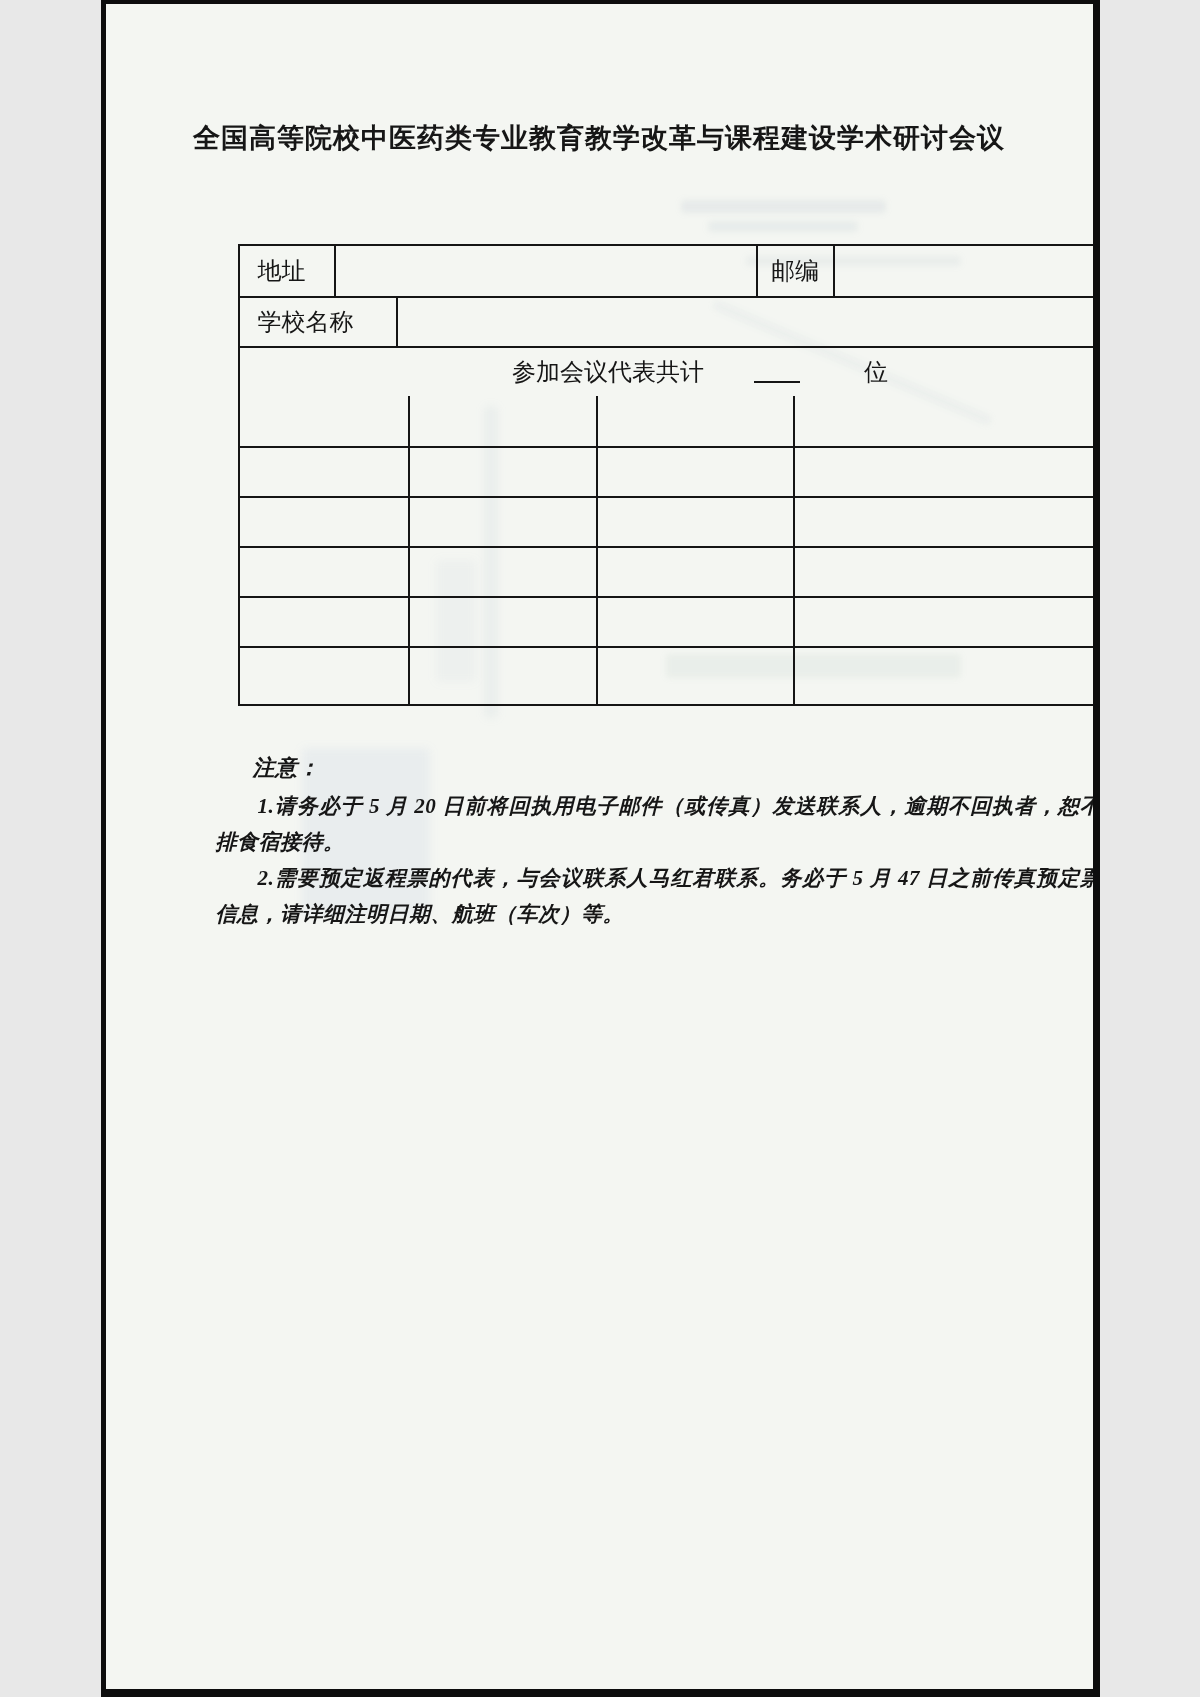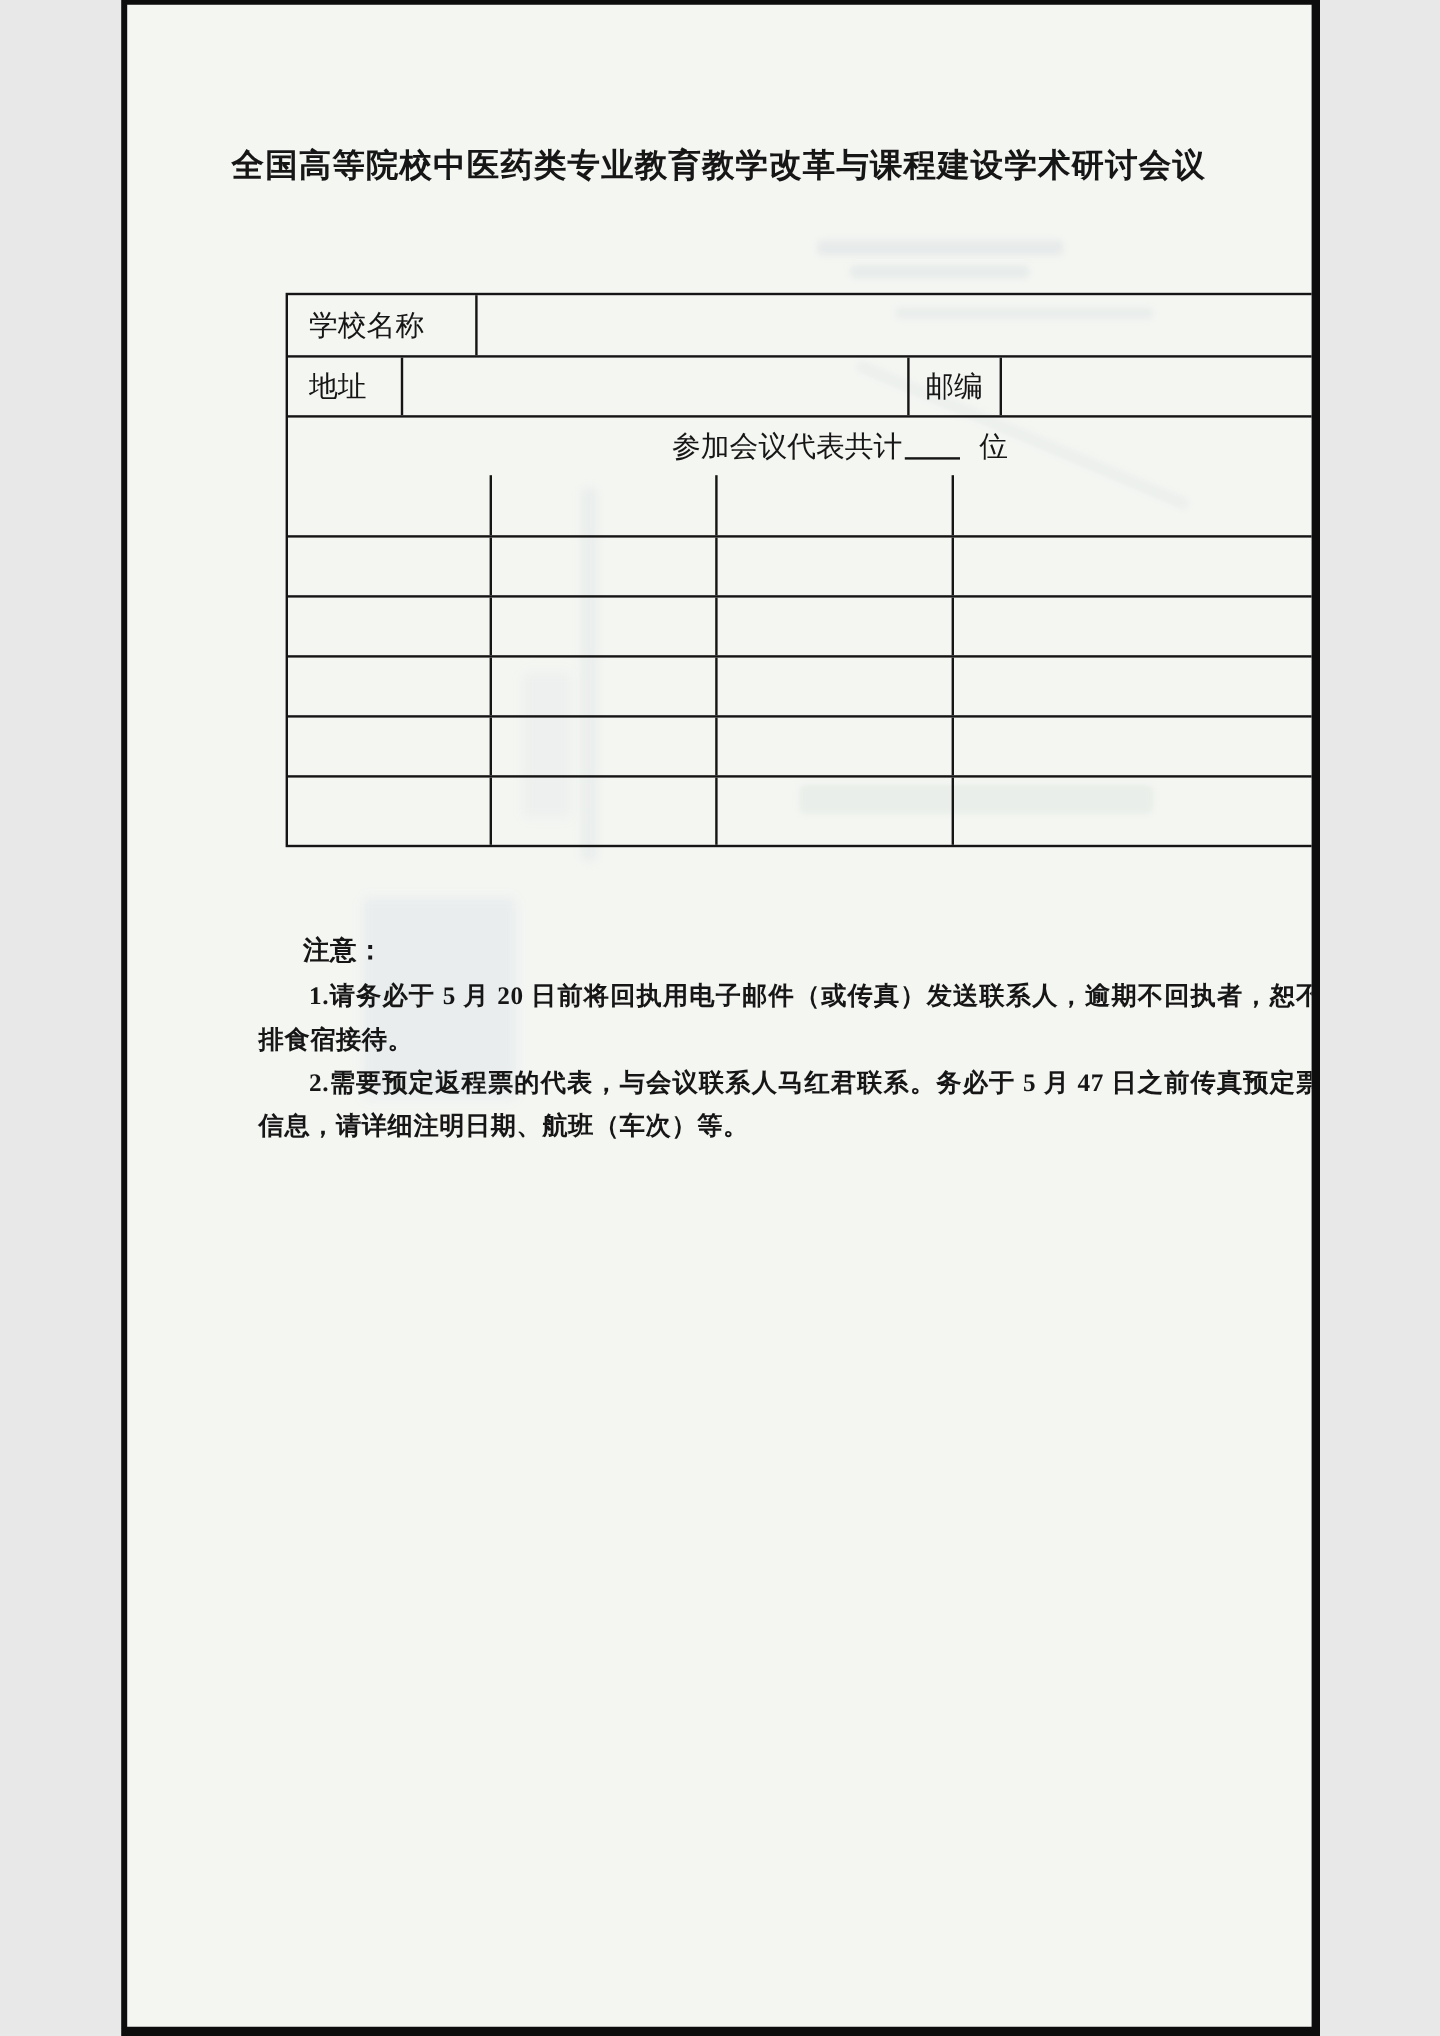--- a/index.html
+++ b/index.html
@@ -62,32 +62,33 @@
   .lbl{padding-left:18px;}
   .ctr{justify-content:center;}
   .fill{flex:1 1 auto;}
   .w-school{width:156px;}
   .w-addr{width:94px;}
   .w-addrval{width:422px;}
   .w-postal{width:77px;justify-content:center;padding-left:0;}
   .w-c1{width:168px;}
   .w-c2{width:188px;}
   .w-c3{width:197px;}
-  .countline{width:100%;justify-content:center;font-size:24px;}
+  .countline{width:100%;justify-content:center;font-size:24px;gap:48px;}
   .blank{
     display:inline-block;width:46px;height:20px;
     border-bottom:2px solid var(--line);
     margin:0 16px 0 2px;vertical-align:-4px;
   }
 
   
   .notes{
-    position:absolute;left:110px;top:768px;width:908px;
+    position:absolute;left:110px;top:744px;width:908px;
     font-size:21px;line-height:36px;font-weight:bold;
     letter-spacing:.5px;
+    font-style:italic;
   }
   .notes .nhead{font-size:22px;line-height:40px;text-indent:37px;}
   .notes p{margin:0;text-indent:42px;text-align:justify;}
 
   .pagenum{
     position:absolute;left:1070px;top:1568px;
     font-size:18px;font-weight:normal;
   }
 </style>
 </head>
@@ -102,28 +103,28 @@
   <div class="ghost g5"></div>
   <div class="ghost g6"></div>
   <div class="ghost g7"></div>
   <div class="ghost g8"></div>
 
   <div class="title">全国高等院校中医药类专业教育教学改革与课程建设学术研讨会议</div>
 
   <div class="rtable">
 
     <div class="trow">
-      <div class="tcell lbl w-school">学校名称</div>
+      <div class="tcell lbl w-addr">地址</div>
+      <div class="tcell w-addrval"></div>
+      <div class="tcell w-postal">邮编</div>
       <div class="tcell fill"></div>
     </div>
 
     <div class="trow">
-      <div class="tcell lbl w-addr">地址</div>
-      <div class="tcell w-addrval"></div>
-      <div class="tcell w-postal">邮编</div>
+      <div class="tcell lbl w-school">学校名称</div>
       <div class="tcell fill"></div>
     </div>
 
     <div class="trow">
       <div class="tcell countline">
         <span>参加会议代表共计</span>
           <span class="blank"></span>
           <span>位</span>
       </div>
     </div>

